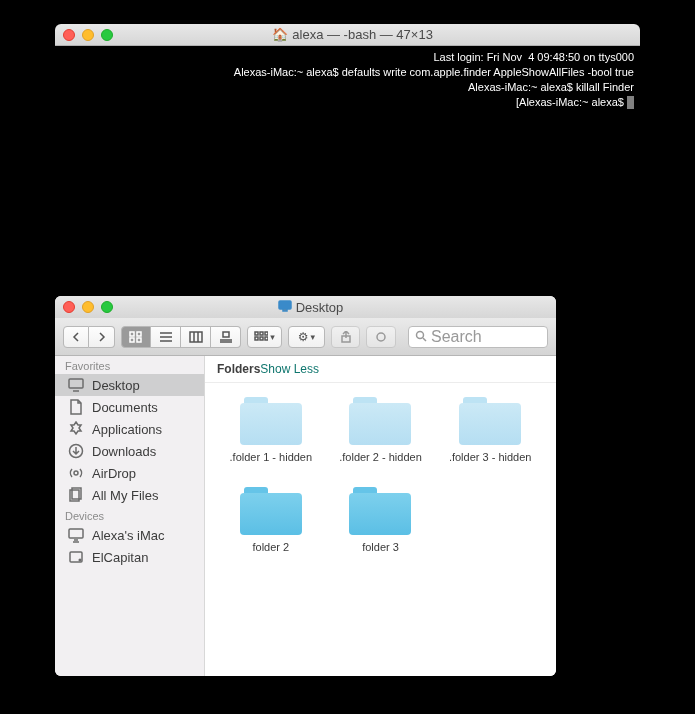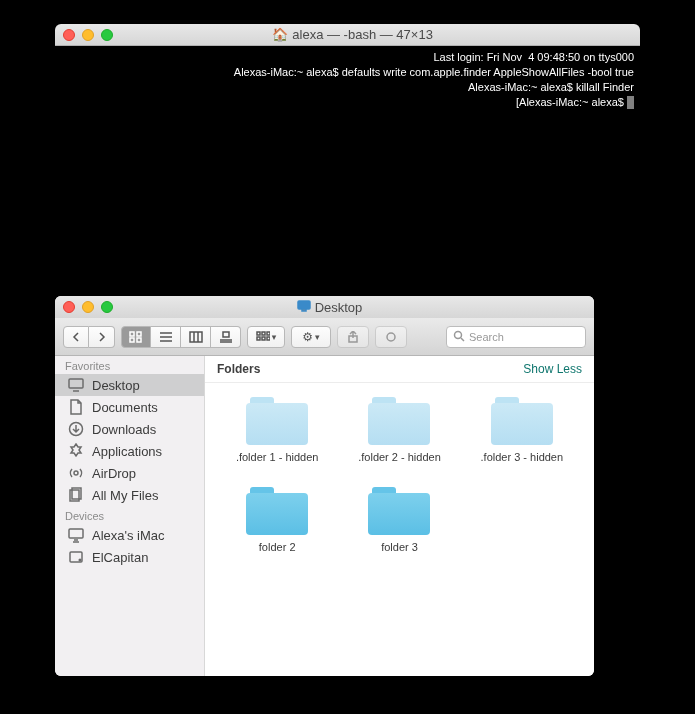--- a/index.html
+++ b/index.html
@@ -15,49 +15,49 @@
 .tl { width: 12px; height: 12px; border-radius: 50%; }
 .tl.red { background: #ff5f57; border: 1px solid #e33e32; }
 .tl.yellow { background: #ffbd2e; border: 1px solid #e0a027; }
 .tl.green { background: #28c940; border: 1px solid #1dad2b; }
 .title { flex: 1; text-align: center; font-size: 13px; color: #4a4a4a; display: flex; justify-content: center; align-items: center; gap: 4px; margin-left: -40px; }
 .term-body { font-family: "Menlo", "Monaco", monospace; font-size: 11px; color: #fff; padding: 4px 6px; line-height: 15px; white-space: pre; text-align: right; }
 .cursor { display: inline-block; width: 7px; height: 13px; background: #808080; vertical-align: text-bottom; }
 
 
 .finder {
-  position: absolute; top: 296px; left: 55px; width: 539px; height: 380px;
+  position: absolute; top: 296px; left: 55px; width: 501px; height: 380px;
   background: #fff; border-radius: 6px; overflow: hidden; box-shadow: 0 8px 30px rgba(0,0,0,0.5);
   display: flex; flex-direction: column;
 }
 .finder .titlebar { border-bottom: none; }
 .toolbar { height: 38px; background: linear-gradient(#eaeaea,#d4d4d4); border-bottom: 1px solid #b5b5b5; display: flex; align-items: center; padding: 0 8px; gap: 6px; }
 .btn { height: 22px; background: linear-gradient(#fdfdfd,#f1f1f1); border: 1px solid #b8b8b8; border-radius: 4px; display: flex; align-items: center; justify-content: center; font-size: 12px; color: #555; }
 .seg { display: flex; }
 .seg .btn { border-radius: 0; }
 .seg .btn:first-child { border-radius: 4px 0 0 4px; }
 .seg .btn:last-child { border-radius: 0 4px 4px 0; border-left: none; }
 .seg .btn.active { background: #9a9a9a; color: #fff; }
 .seg .btn + .btn { border-left: none; }
 .nav .btn { width: 26px; }
 .views .btn { width: 30px; }
 .chev-down { margin-left:2px; font-size:9px; }
-.searchbox { flex: 0 0 140px; height: 22px; background: #fff; border: 1px solid #bcbcbc; border-radius: 4px; display: flex; align-items: center; padding: 0 6px; gap: 4px; color: #999; font-size: 11px; }
+.searchbox { flex: 0 0 140px; height: 22px; background: #fff; border: 1px solid #bcbcbc; border-radius: 4px; display: flex; align-items: center; padding: 0 6px; gap: 4px; color: #999; font-size: 16px; }
 .spacer { flex: 1; }
 
 .finder-body { flex: 1; display: flex; }
 .sidebar { width: 150px; background: #f2f0f2; border-right: 1px solid #d8d8d8; font-size: 13px; }
 .sb-head { color: #8b8b8b; font-size: 11px; font-weight: 500; padding: 4px 10px 2px; }
 .sb-item { display: flex; align-items: center; gap: 7px; padding: 3px 10px 3px 12px; color: #3c3c3c; }
 .sb-item.sel { background: #cfcfd0; }
 .sb-ico { width: 18px; display: flex; justify-content: center; color: #6c6c6c; }
 .sb-ico svg { width: 16px; height: 16px; }
 
 .content { flex: 1; display: flex; flex-direction: column; background: #fff; }
-.sect-head { display: flex; justify-content: space-between; padding: 6px 12px; font-size: 12px; color: #5a5a5a; border-bottom: 1px solid #ececec; }
+.sect-head { display: flex; padding: 6px 12px; font-size: 12px; color: #5a5a5a; border-bottom: 1px solid #ececec; }
 .sect-head .left { font-weight: 600; color: #3f3f3f; }
 .sect-head .right { color: #0f766e; }
 .grid { display: grid; grid-template-columns: repeat(3, 1fr); padding: 12px 18px; gap: 22px 14px; }
 .folder { display: flex; flex-direction: column; align-items: center; gap: 6px; font-size: 11px; color: #3a3a3a; }
 .folder-ico { width: 62px; height: 50px; position: relative; }
 .folder-ico .tab { width: 24px; height: 8px; border-radius: 3px 3px 0 0; position: absolute; top: 2px; left: 4px; }
 .folder-ico .body { width: 62px; height: 42px; border-radius: 4px; position: absolute; top: 8px; }
 .folder.hidden .tab { background: #bde3f4; }
 .folder.hidden .body { background: linear-gradient(#cbe9f6,#b5def2); }
 .folder.visible .tab { background: #65c4e8; }
@@ -201,33 +201,33 @@
             <svg viewBox="0 0 16 16">
               <path d="M3 1 h7 l3 3 v11 h-10 z"></path>
               <path d="M10 1 v3 h3"></path>
             </svg>
           </span>
         <span>Documents</span>
       </div>
       <div class="sb-item">
         <span class="sb-ico">
             <svg viewBox="0 0 16 16">
+              <path d="M8 1 l2 3 h3 l-2 3 l2 3 h-3 l-2 3 l-2 -3 h-3 l2 -3 l-2 -3 h3 z"></path>
+            </svg>
+          </span>
+        <span>Applications</span>
+      </div>
+      <div class="sb-item">
+        <span class="sb-ico">
+            <svg viewBox="0 0 16 16">
               <circle cx="8" cy="8" r="6.5"></circle>
               <path d="M8 4 v6 M5 8 l3 3 l3 -3"></path>
             </svg>
           </span>
         <span>Downloads</span>
-      </div>
-      <div class="sb-item">
-        <span class="sb-ico">
-            <svg viewBox="0 0 16 16">
-              <path d="M8 1 l2 3 h3 l-2 3 l2 3 h-3 l-2 3 l-2 -3 h-3 l2 -3 l-2 -3 h3 z"></path>
-            </svg>
-          </span>
-        <span>Applications</span>
       </div>
       <div class="sb-item">
         <span class="sb-ico">
             <svg viewBox="0 0 16 16">
               <circle cx="8" cy="8" r="2"></circle>
               <path d="M4 12 a6 6 0 0 1 0 -8 M12 4 a6 6 0 0 1 0 8"></path>
             </svg>
           </span>
         <span>AirDrop</span>
       </div>

